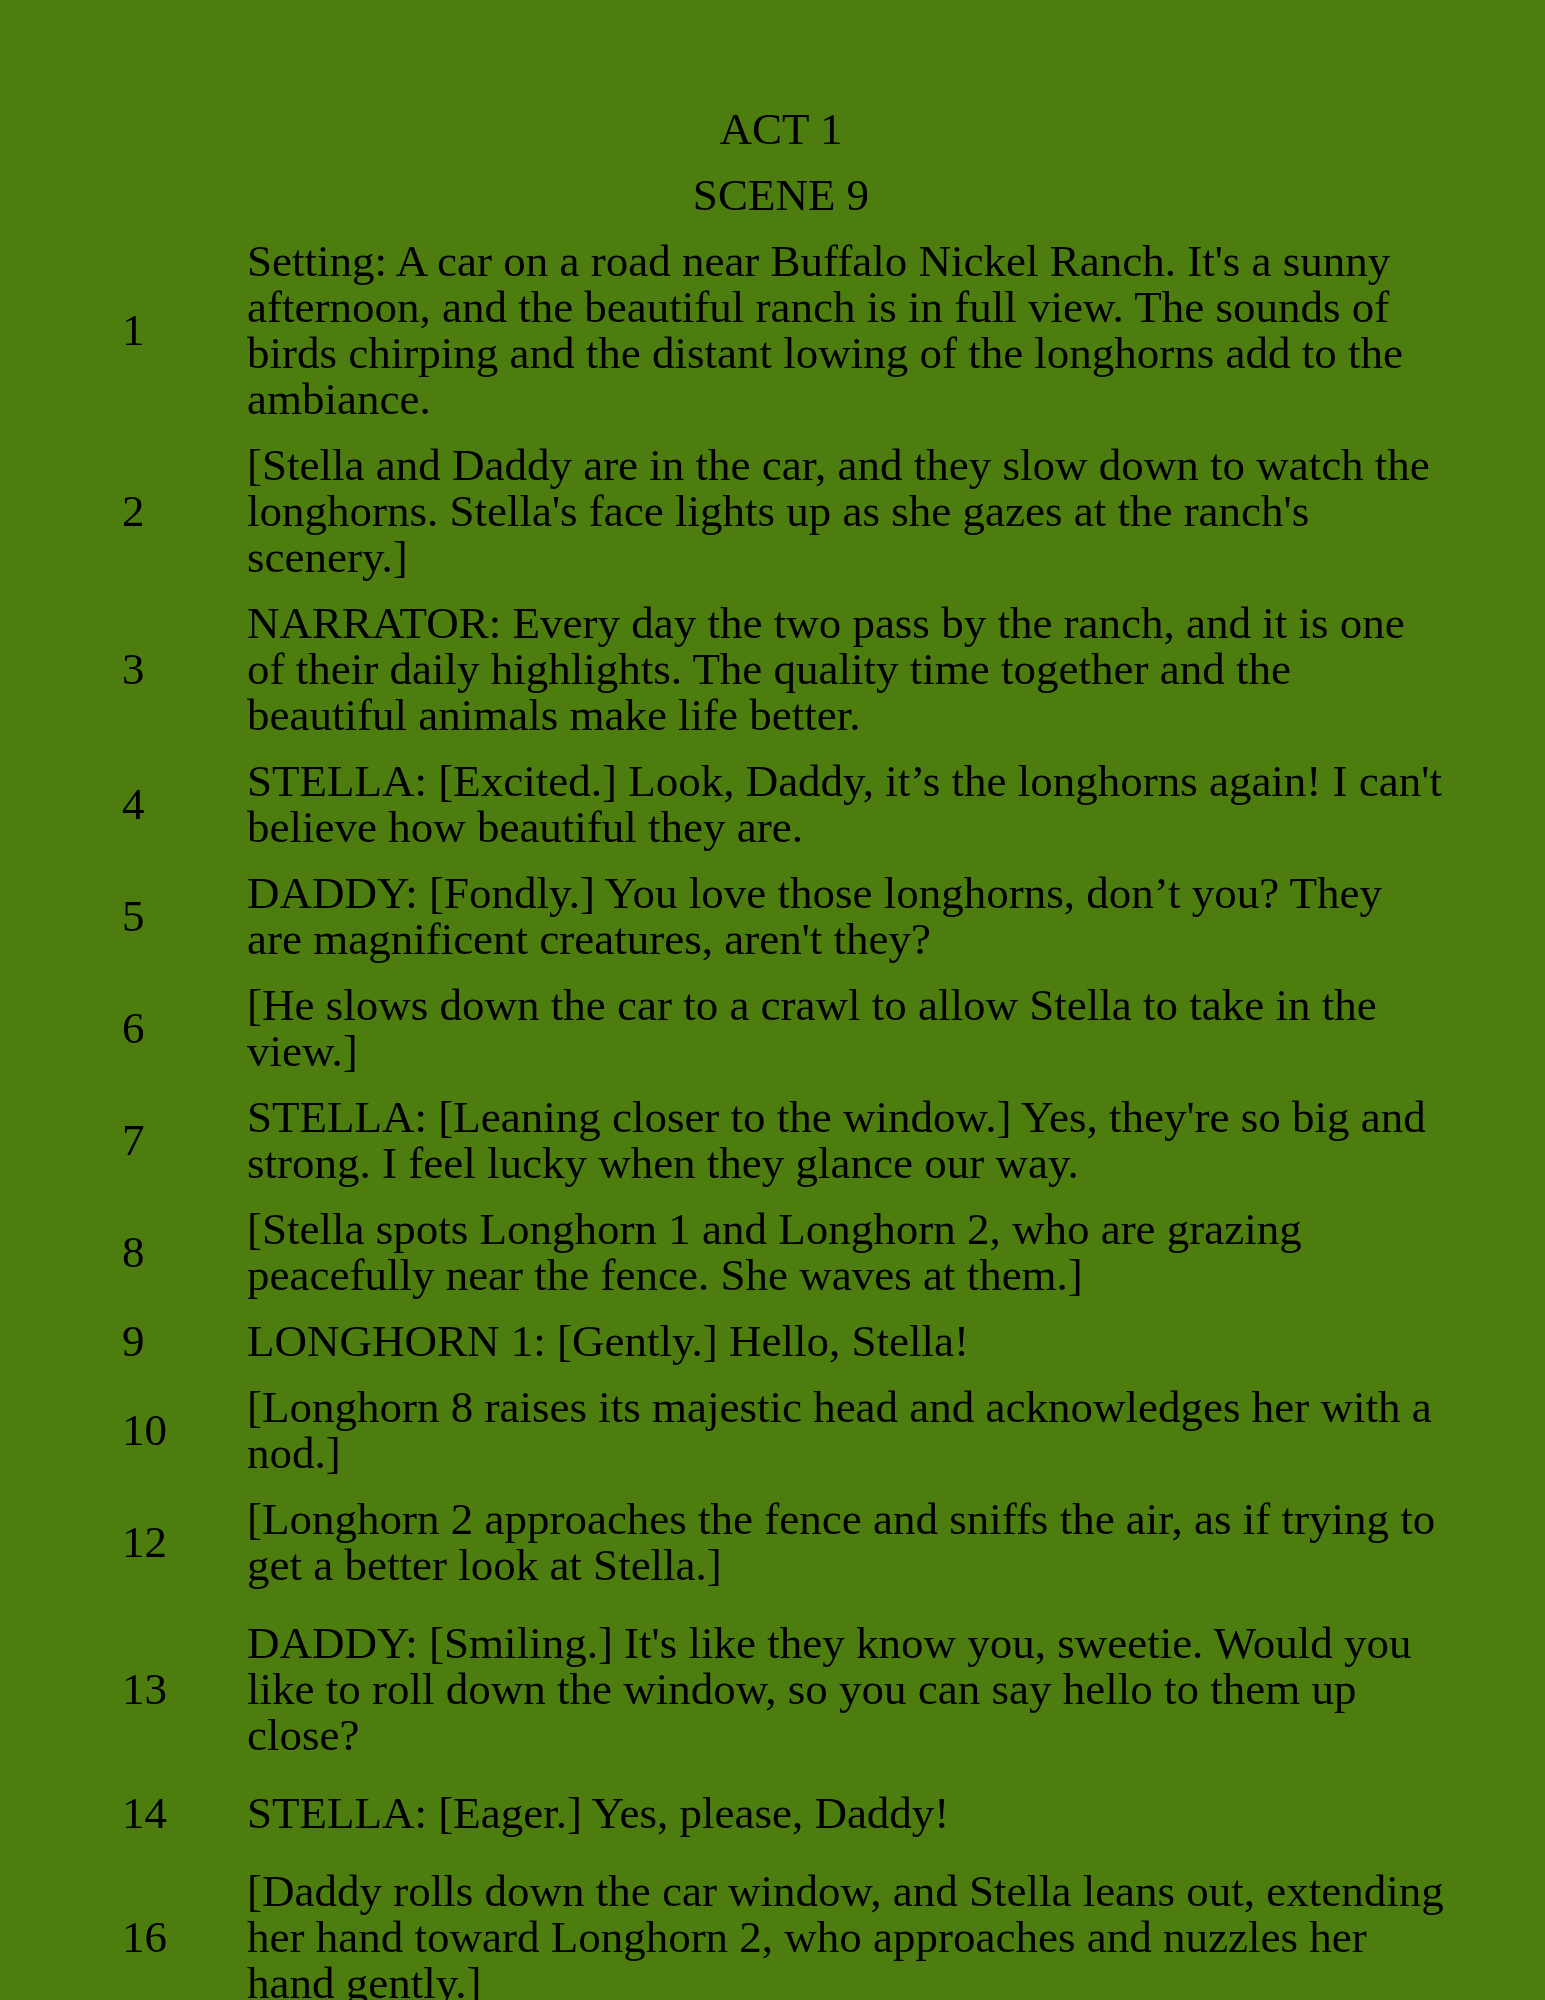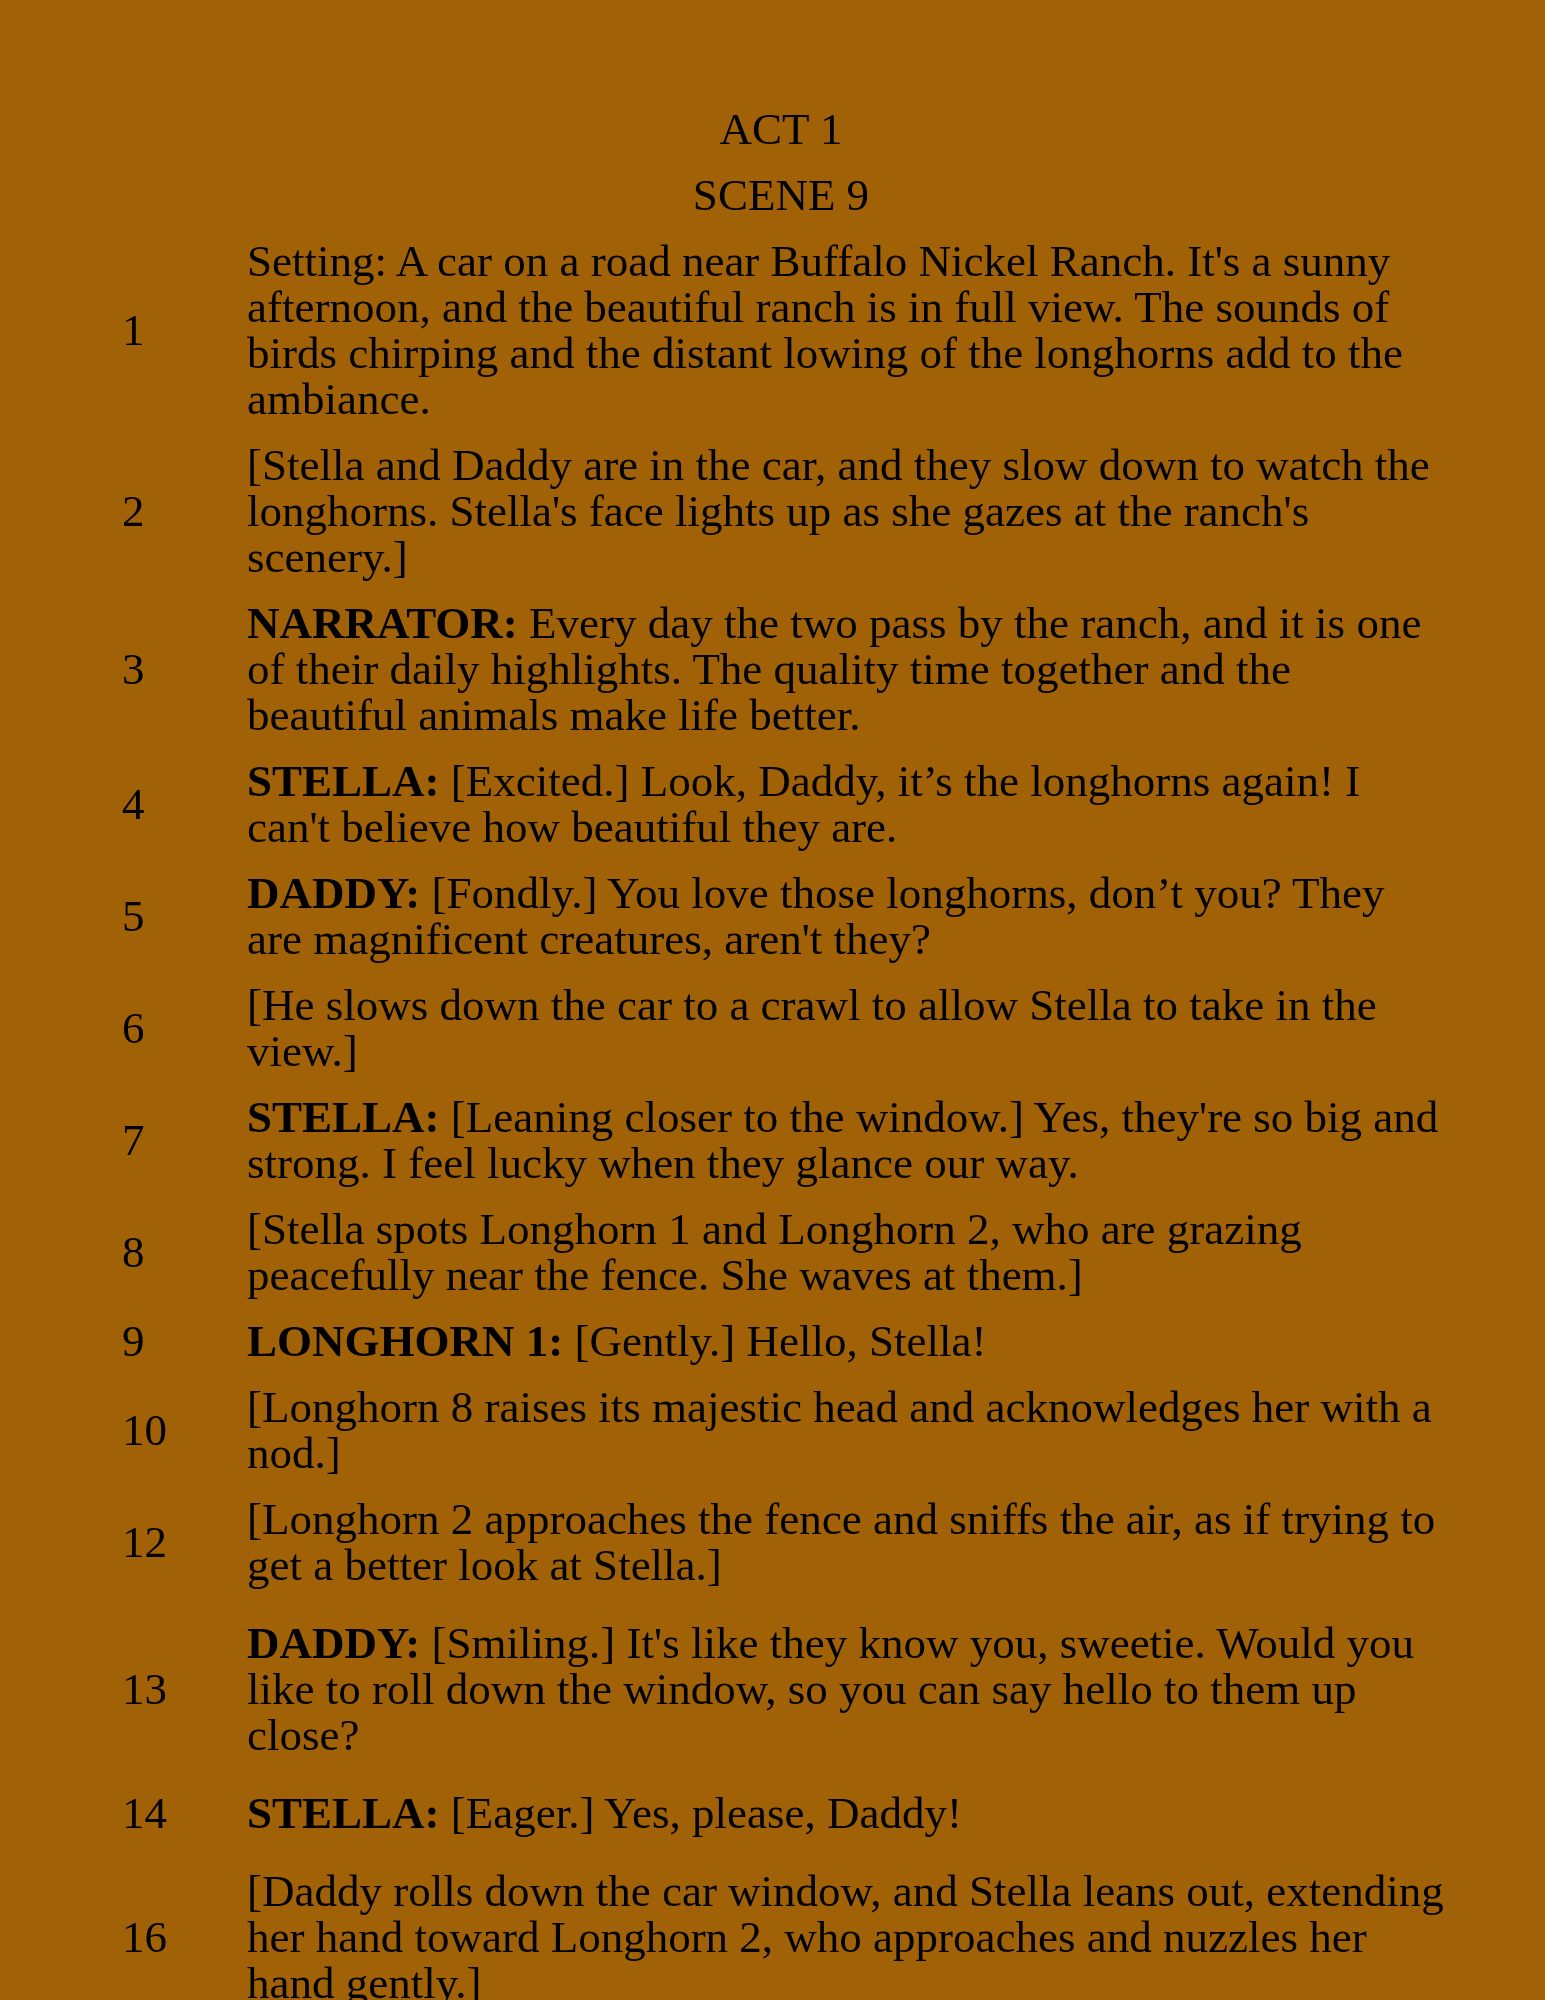--- a/index.html
+++ b/index.html
@@ -4,21 +4,21 @@
 <style>
   html, body {
     margin: 0;
     padding: 0;
     background: #ffffff;
   }
   .page {
     position: relative;
     width: 1545px;
     height: 2000px;
-    background: #a16207;
+    background: #4d7c0f;
     color: #000000;
     font-family: "Liberation Serif", "DejaVu Serif", serif;
     font-size: 45px;
     line-height: 46px;
     box-sizing: border-box;
     padding: 106px 105px 0 122px;
     overflow: hidden;
   }
   .heading {
     text-align: center;
@@ -37,21 +37,21 @@
   }
   .line-number {
     width: 125px;
     flex: 0 0 125px;
   }
   .line-text {
     width: 1200px;
     flex: 0 0 1200px;
   }
   .speaker {
-    font-weight: bold;
+    font-weight: normal;
     text-align: right;
   }
 </style>
 </head>
 <body>
 
 <div class="page">
   <div class="heading">ACT 1</div>
   <div class="heading">SCENE 9</div>
   <div id="script-body">

